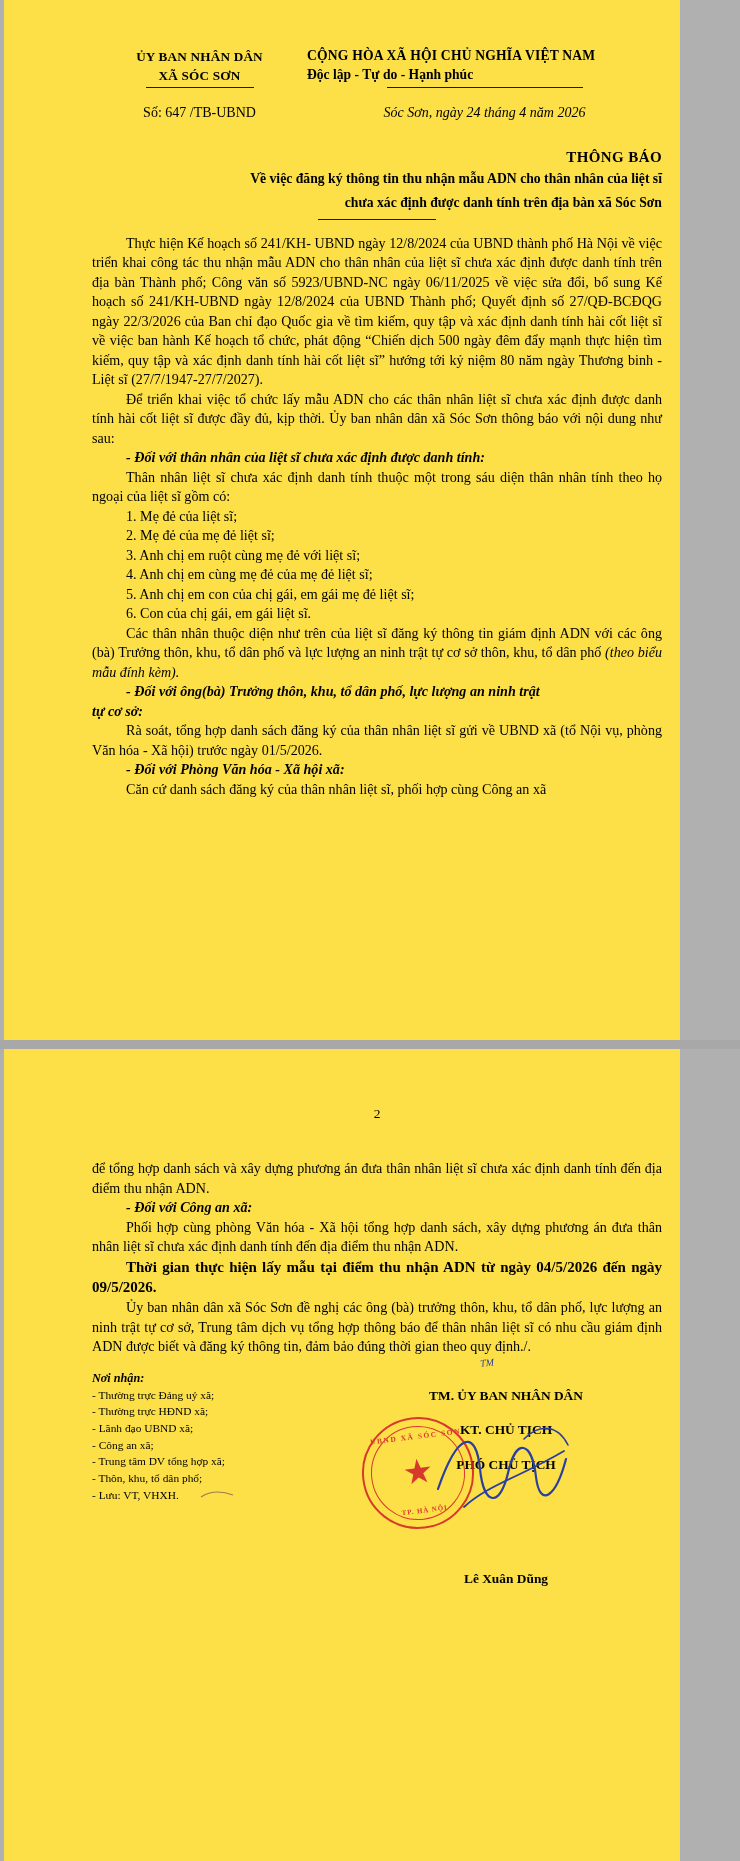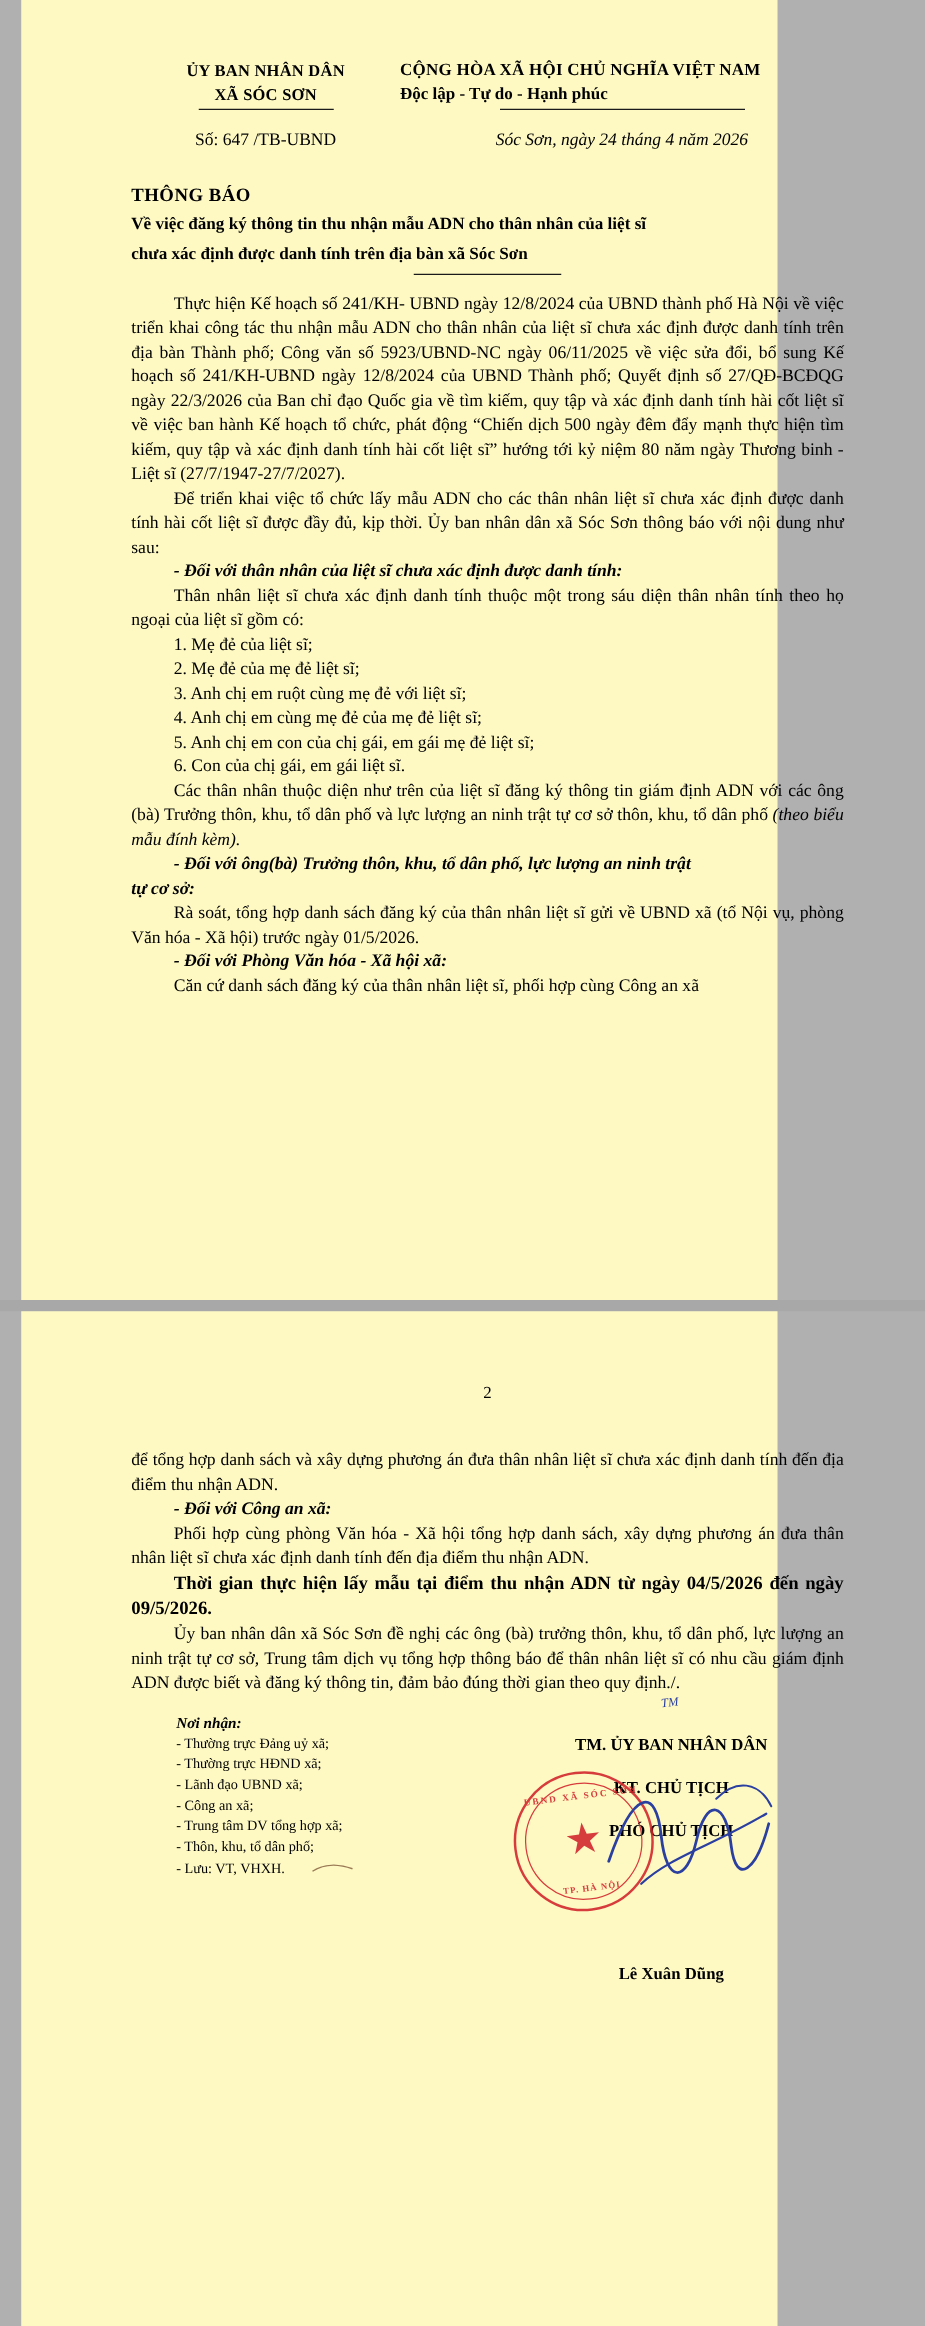--- a/index.html
+++ b/index.html
@@ -9,23 +9,23 @@
   }
   #canvas {
     width: 740px;
     height: 1861px;
     position: relative;
     background: #b0b0b0;
     overflow: hidden;
   }
   .page {
     position: absolute;
-    left: 17px;
-    width: 605px;
-    background: #fef9c3;
+    left: 4px;
+    width: 676px;
+    background: #fde047;
   }
   #page1 { top: 0; height: 1040px; }
   #page2 { top: 1049px; height: 812px; }
   .gap {
     position: absolute;
     left: 0; top: 1040px;
     width: 740px; height: 9px;
     background: #a8a8a8;
   }
 
@@ -78,21 +78,21 @@
     font-size: 14px;
   }
   .place-date {
     flex: 1;
     text-align: center;
     font-style: italic;
     font-size: 14px;
   }
 
   
-  .title-block { text-align: left; margin-top: 28px; }
+  .title-block { text-align: right; margin-top: 28px; }
   .t-main {
     font-weight: bold;
     font-size: 15px;
     letter-spacing: .4px;
   }
   .t-sub {
     font-weight: bold;
     font-size: 13.7px;
     line-height: 1.5;
     margin-top: 3px;
@@ -146,21 +146,21 @@
     width: 570px;
   }
 
   
   .footer {
     display: flex;
     width: 570px;
     margin-top: 14px;
     position: relative;
   }
-  .recip { width: 258px; margin-left: 36px; }
+  .recip { width: 258px; }
   .recip-title {
     font-weight: bold;
     font-style: italic;
     font-size: 12.2px;
     margin-bottom: 1px;
   }
   .recip li {
     list-style: none;
     font-size: 11.4px;
     line-height: 1.46;

